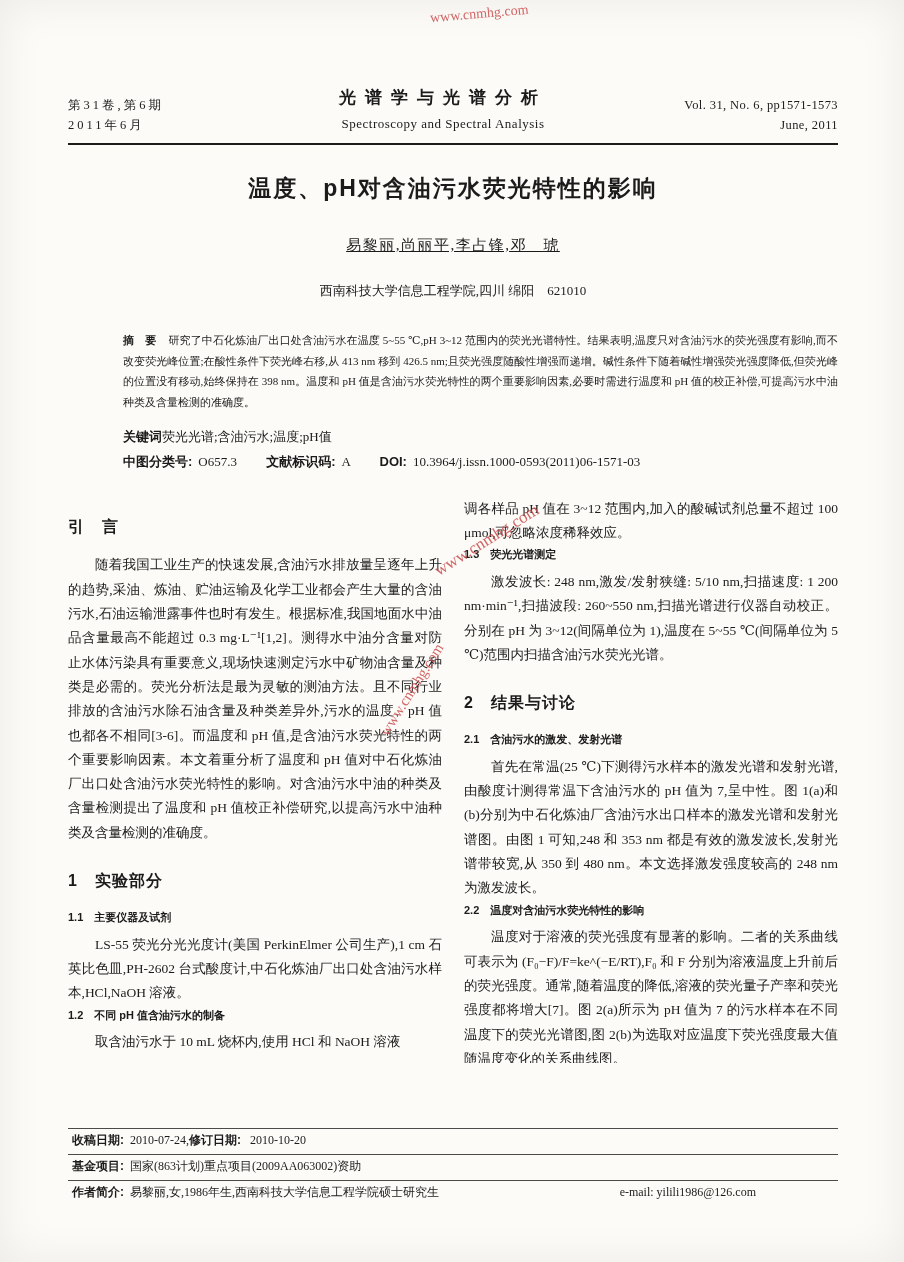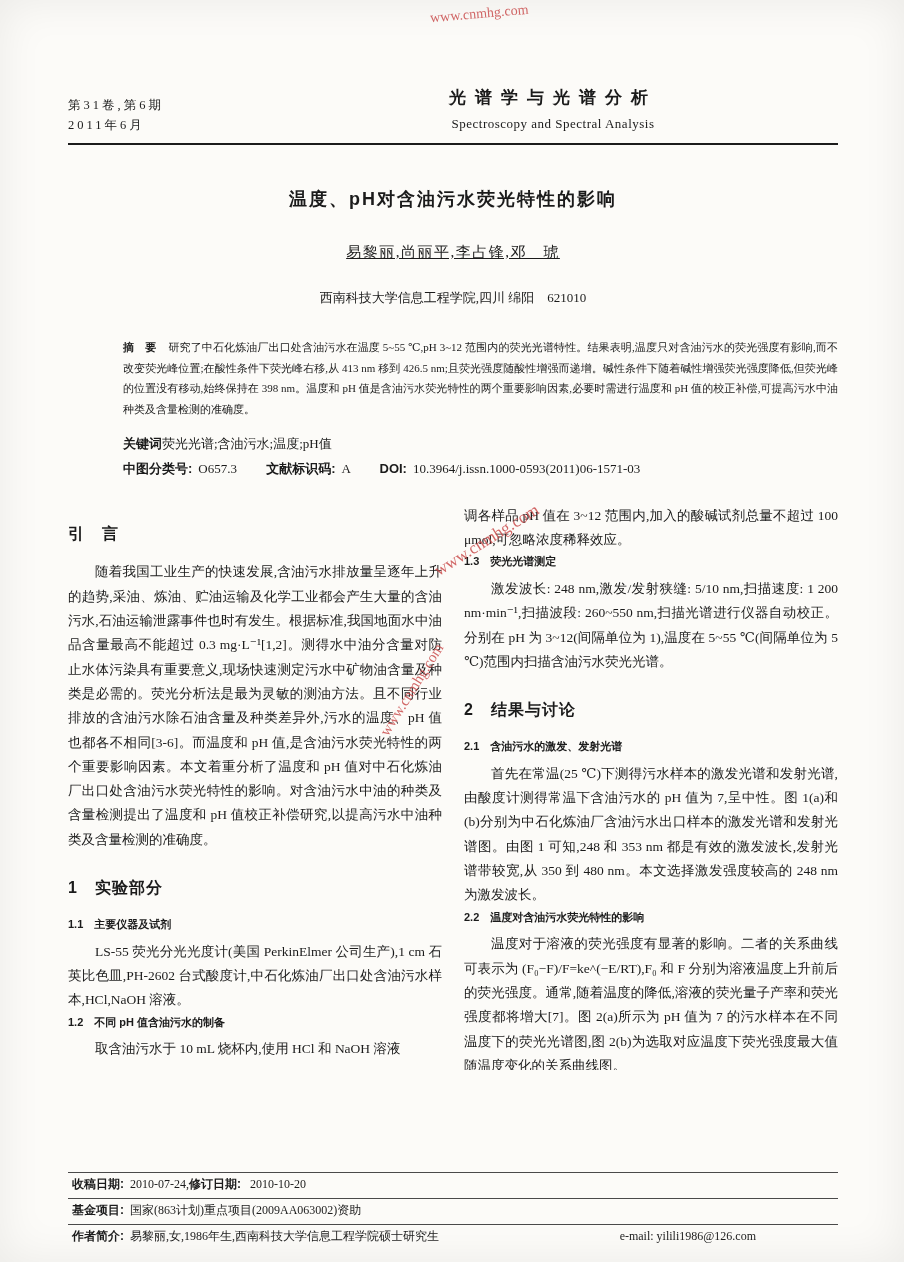--- a/index.html
+++ b/index.html
@@ -24,22 +24,22 @@
   .mast-left { letter-spacing:3px; width:200px; }
   .mast-center { flex:1; text-align:center; }
   .mast-right { width:220px; text-align:right; letter-spacing:.4px; }
   .journal-cn { font-size:17px; font-weight:700; letter-spacing:9px; }
   .journal-en { font-size:13px; margin-top:3px; letter-spacing:.5px; }
   .rule { height:2px; background:#1c1c1c; margin-top:8px; }
 
   
   .title {
     font-family:"Liberation Sans","DejaVu Sans",sans-serif;
-    font-size:18px; font-weight:700; text-align:center;
-    letter-spacing:2px; margin-top:42px;
+    font-size:23px; font-weight:700; text-align:center;
+    letter-spacing:2px; margin-top:28px;
   }
   .authors { font-size:15px; text-align:center; margin-top:32px; letter-spacing:1.5px;text-decoration:underline; }
   .affiliation { font-size:13px; text-align:center; margin-top:27px; }
 
   
   .b { font-weight:700; font-family:"Liberation Sans","DejaVu Sans",sans-serif; }
   .abstract { margin:30px 0 0 55px; font-size:11px; line-height:1.88; text-align:justify; }
   .abstract .label { margin-right:12px; }
   .kw   { margin:15px 0 0 55px; font-size:13px; }
   .kw .label { margin-right:0; }
@@ -56,21 +56,21 @@
   }
   .h-major.first { margin-top:16px; }
   .h-minor {
     font-family:"Liberation Sans","DejaVu Sans",sans-serif;
     font-size:11px; font-weight:700; margin:0 0 5px;
   }
   .col p.indent { text-indent:2em; }
   .col p { margin:0; }
 
   
-  .footnotes { position:absolute; left:68px; right:66px; top:1172px; font-size:12px; line-height:1.65; }
+  .footnotes { position:absolute; left:68px; right:66px; top:1128px; font-size:12px; line-height:1.65; }
   .fn-row { border-top:1px solid #4a4a4a; padding:2px 0 3px 4px; }
   .fn-row.flex { display:flex; justify-content:space-between; }
   .fn-row .b { margin-right:6px; }
   .email { padding-right:82px; }
 
   
   .wm {
     position:absolute; color:#c84747; opacity:.82;
     font-family:"Liberation Serif","DejaVu Serif",serif;
     white-space:nowrap; pointer-events:none; z-index:5;
@@ -91,20 +91,24 @@
   <div class="content">
 
     <div class="masthead">
       <div class="mast-left">
         <div>第31卷,第6期</div>
         <div>2011年6月</div>
       </div>
       <div class="mast-center">
         <div class="journal-cn">光谱学与光谱分析</div>
         <div class="journal-en">Spectroscopy and Spectral Analysis</div>
+      </div>
+      <div class="mast-right">
+        <div>Vol. 31, No. 6, pp1571-1573</div>
+        <div>June, 2011</div>
       </div>
     </div>
     <div class="rule"></div>
 
     <h1 class="title">温度、pH对含油污水荧光特性的影响</h1>
     <div class="authors">易黎丽,尚丽平,李占锋,邓　琥</div>
     <div class="affiliation">西南科技大学信息工程学院,四川 绵阳　621010</div>
 
     <p class="abstract">
       <span class="b label">摘　要</span><span>研究了中石化炼油厂出口处含油污水在温度 5~55 ℃,pH 3~12 范围内的荧光光谱特性。结果表明,温度只对含油污水的荧光强度有影响,而不改变荧光峰位置;在酸性条件下荧光峰右移,从 413 nm 移到 426.5 nm;且荧光强度随酸性增强而递增。碱性条件下随着碱性增强荧光强度降低,但荧光峰的位置没有移动,始终保持在 398 nm。温度和 pH 值是含油污水荧光特性的两个重要影响因素,必要时需进行温度和 pH 值的校正补偿,可提高污水中油种类及含量检测的准确度。</span>

